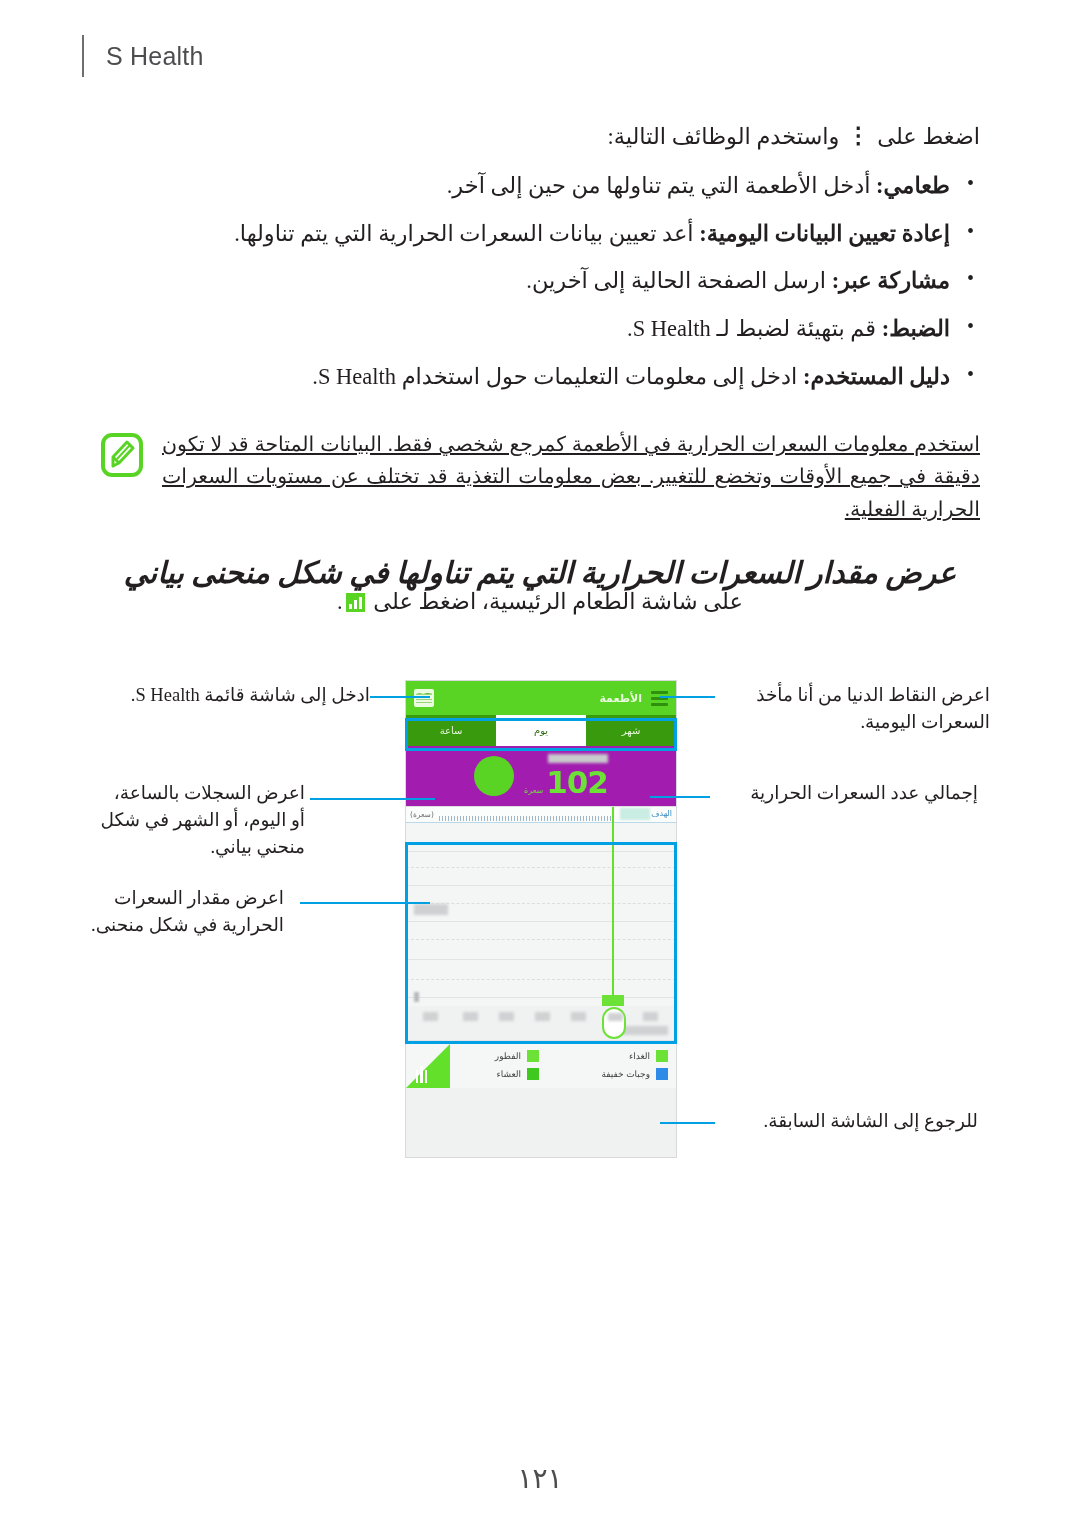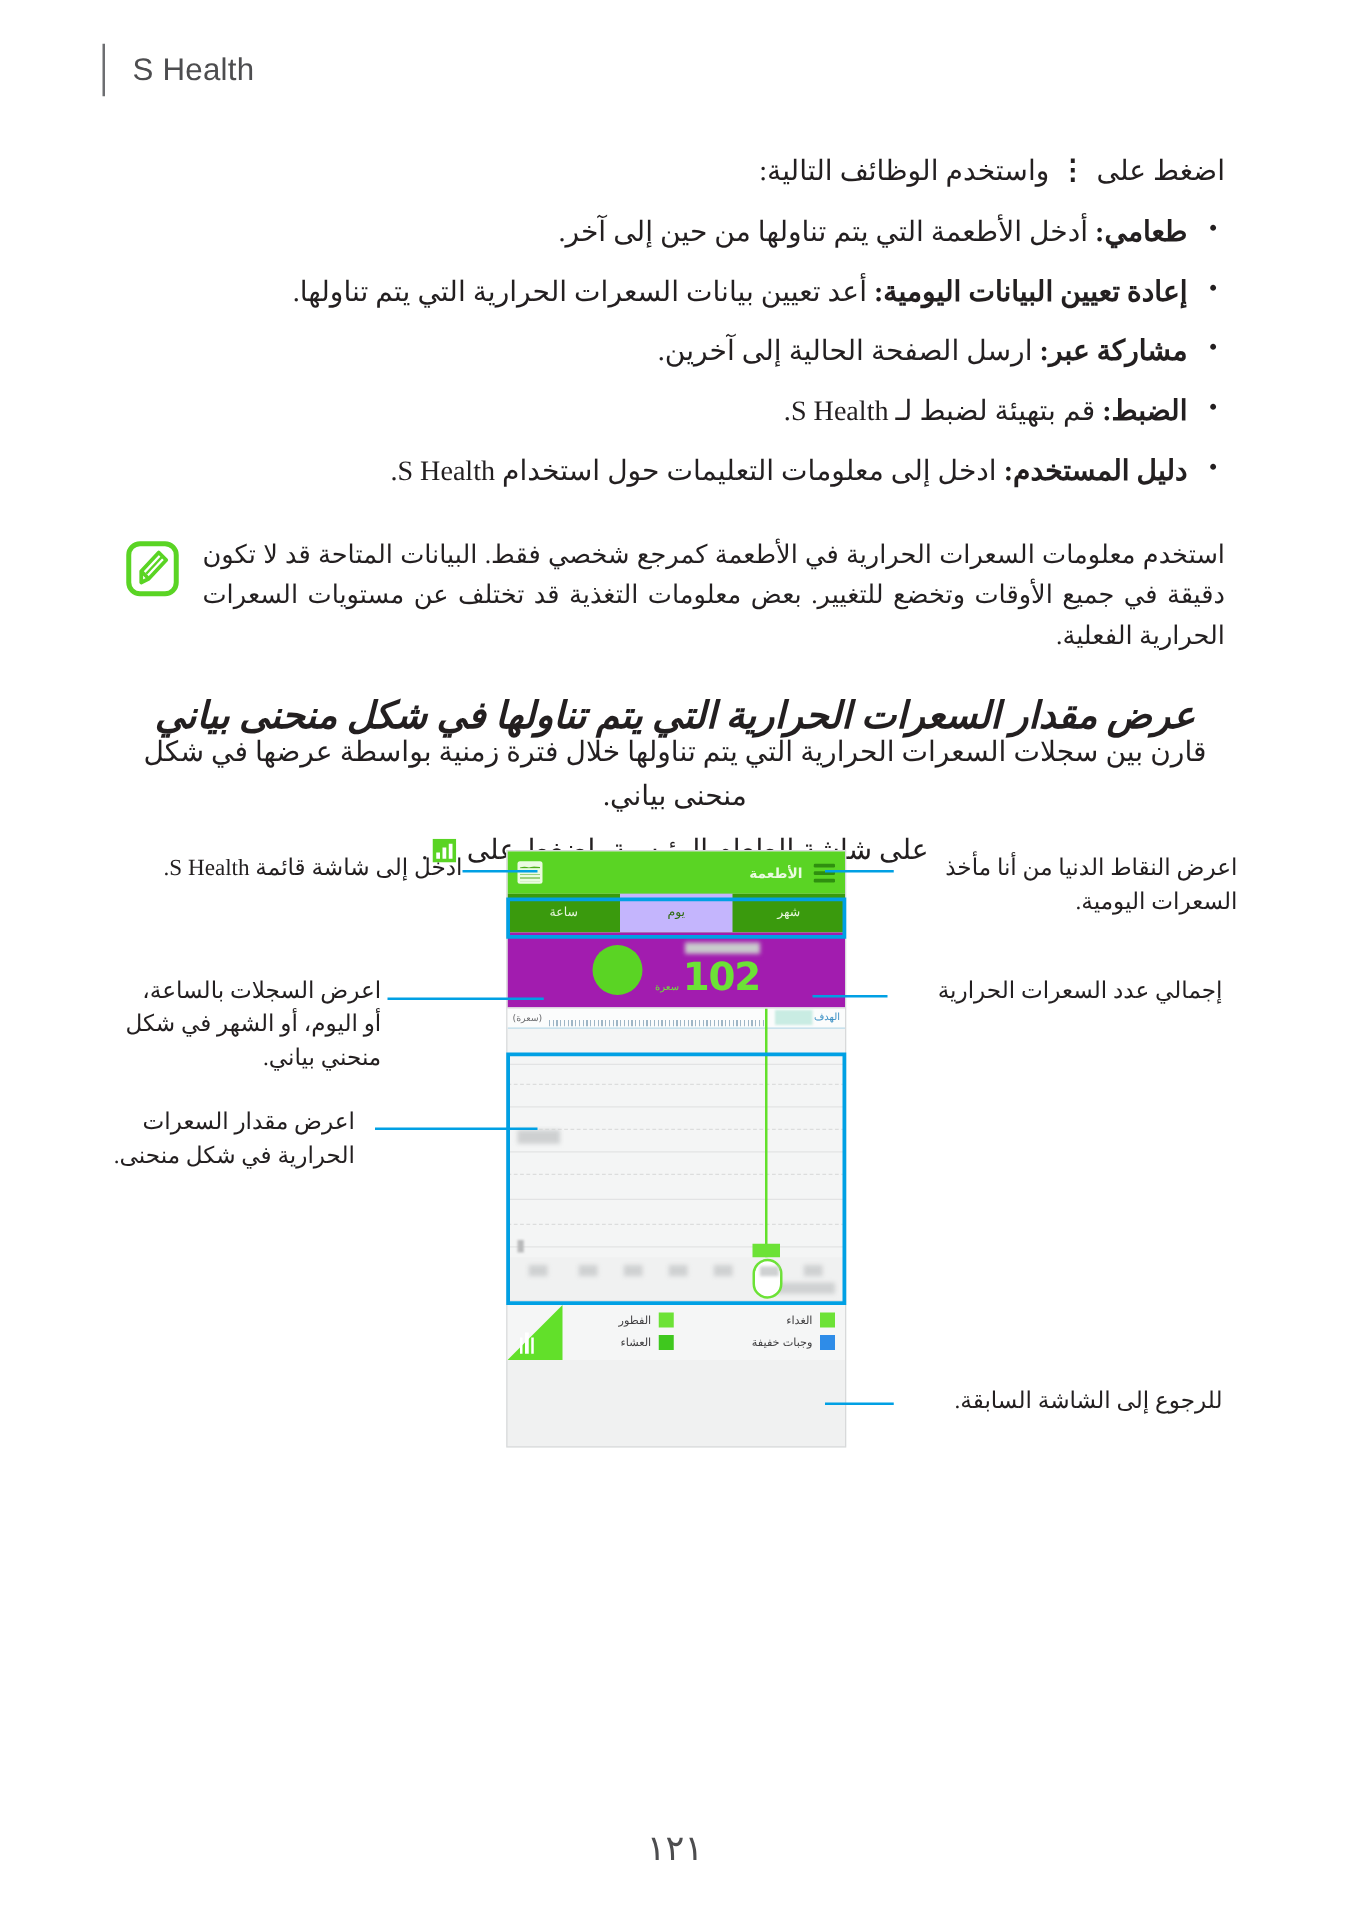--- a/index.html
+++ b/index.html
@@ -96,20 +96,21 @@
   
   .note {
     position: absolute;
     top: 428px;
     right: 100px;
     left: 100px;
     display: flex;
     flex-direction: row;
     align-items: flex-start;
     gap: 18px;
+    text-decoration: underline;
   }
   .note-icon {
     flex: 0 0 auto;
     width: 44px; height: 46px;
     margin-top: 4px;
   }
   .note-text {
     flex: 1 1 auto;
     font-size: 20.5px;
     line-height: 1.58;
@@ -208,21 +209,21 @@
     height: 31px;
     background: #3a9a0d;
   }
   .tab {
     flex: 1;
     display: flex; align-items: center; justify-content: center;
     font-family: "DejaVu Sans", sans-serif;
     font-size: 10px;
     color: #e7f7dd;
   }
-  .tab.active { background: #c4b5fd; color: #2f6b12; }
+  .tab.active { background: #ffffff; color: #2f6b12; }
 
   .summary {
     height: 60px;
     display: flex;
     align-items: center;
     justify-content: center;
     gap: 10px;
     background: #a21caf;
     position: relative;
   }
@@ -493,21 +494,20 @@
       <path d="M13 34 L13 25 L27 10 L33 16 L19 31 Z" fill="none" stroke="#5ad424" stroke-width="3" stroke-linejoin="round"></path>
       <path d="M13 25 L19 31" stroke="#5ad424" stroke-width="3"></path>
       <path d="M30 13 L17 27" stroke="#5ad424" stroke-width="2"></path>
     </svg>
   </div>
 </div>
 
 <h2 class="section-heading">عرض مقدار السعرات الحرارية التي يتم تناولها في شكل منحنى بياني</h2>
 
 <div class="section-body">
-  <p style="margin:0 0 8px 0;">قارن بين سجلات السعرات الحرارية التي يتم تناولها خلال فترة زمنية بواسطة عرضها في شكل منحنى بياني.</p>
   <p style="margin:0;">
     <span>على شاشة الطعام الرئيسية، اضغط على</span>
     <span class="inline-chip">
       <svg viewBox="0 0 19 19" width="19" height="19" aria-hidden="true">
         <rect width="19" height="19" fill="#5ad424"></rect>
         <rect x="3" y="11" width="3" height="5" fill="#ffffff"></rect>
         <rect x="8" y="7" width="3" height="9" fill="#ffffff"></rect>
         <rect x="13" y="4" width="3" height="12" fill="#ffffff"></rect>
       </svg>
     </span><span>.</span>

